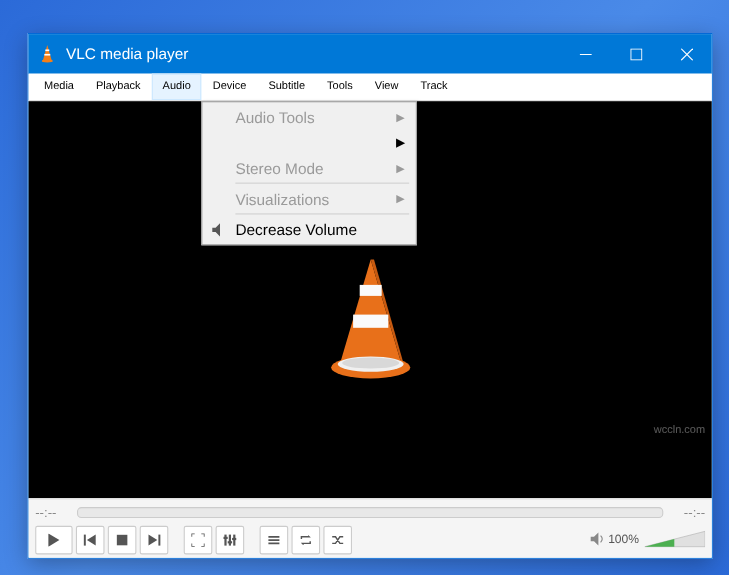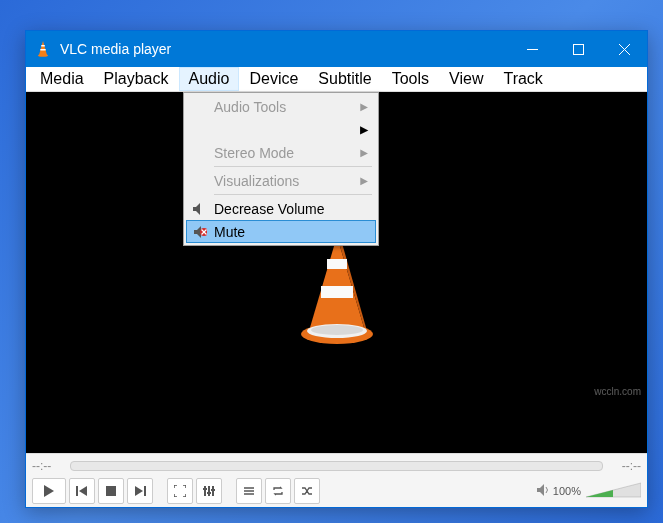--- a/index.html
+++ b/index.html
@@ -44,21 +44,21 @@
     height: 24px;
     background: #fff;
     border-bottom: 1px solid #ddd;
     display: flex;
     padding: 0 4px;
     align-items: stretch;
   }
   .menu-item {
     padding: 0 10px;
     line-height: 24px;
-    font-size: 16px;
+    font-size: 10px;
     color: #000;
   }
   .menu-item.active {
     background: #e5f3ff;
     border: 1px solid #cce8ff;
     line-height: 22px;
     padding: 0 9px;
   }
   .video-area {
     position: absolute;
@@ -256,31 +256,20 @@
     </div>
     <div class="dd-sep"></div>
     <div class="dd-item">
       <span class="dd-icon">
         <svg width="14" height="14">
             <polygon points="1,5 4,5 8,1 8,13 4,9 1,9" fill="#555"></polygon>
           </svg>
       </span>
       <span>Decrease Volume</span>
     </div>
-    <div class="dd-item highlight">
-      <span class="dd-icon">
-        <svg width="14" height="14">
-          <polygon points="1,5 4,5 8,1 8,13 4,9 1,9" fill="#555"></polygon>
-          <circle cx="11" cy="7" r="4" fill="#d32f2f"></circle>
-          <line x1="8.5" y1="4.5" x2="13.5" y2="9.5" stroke="#fff" stroke-width="1.2"></line>
-          <line x1="13.5" y1="4.5" x2="8.5" y2="9.5" stroke="#fff" stroke-width="1.2"></line>
-        </svg>
-      </span>
-      <span>Mute</span>
-    </div>
   </div>
 
   <div class="bottom-bar">
     <div class="seek-row">
       <span class="time-label">--:--</span>
       <div class="seek-track"></div>
       <span class="time-label" style="text-align:right">--:--</span>
     </div>
     <div class="controls-row">
       <div class="ctrl-btn play">

